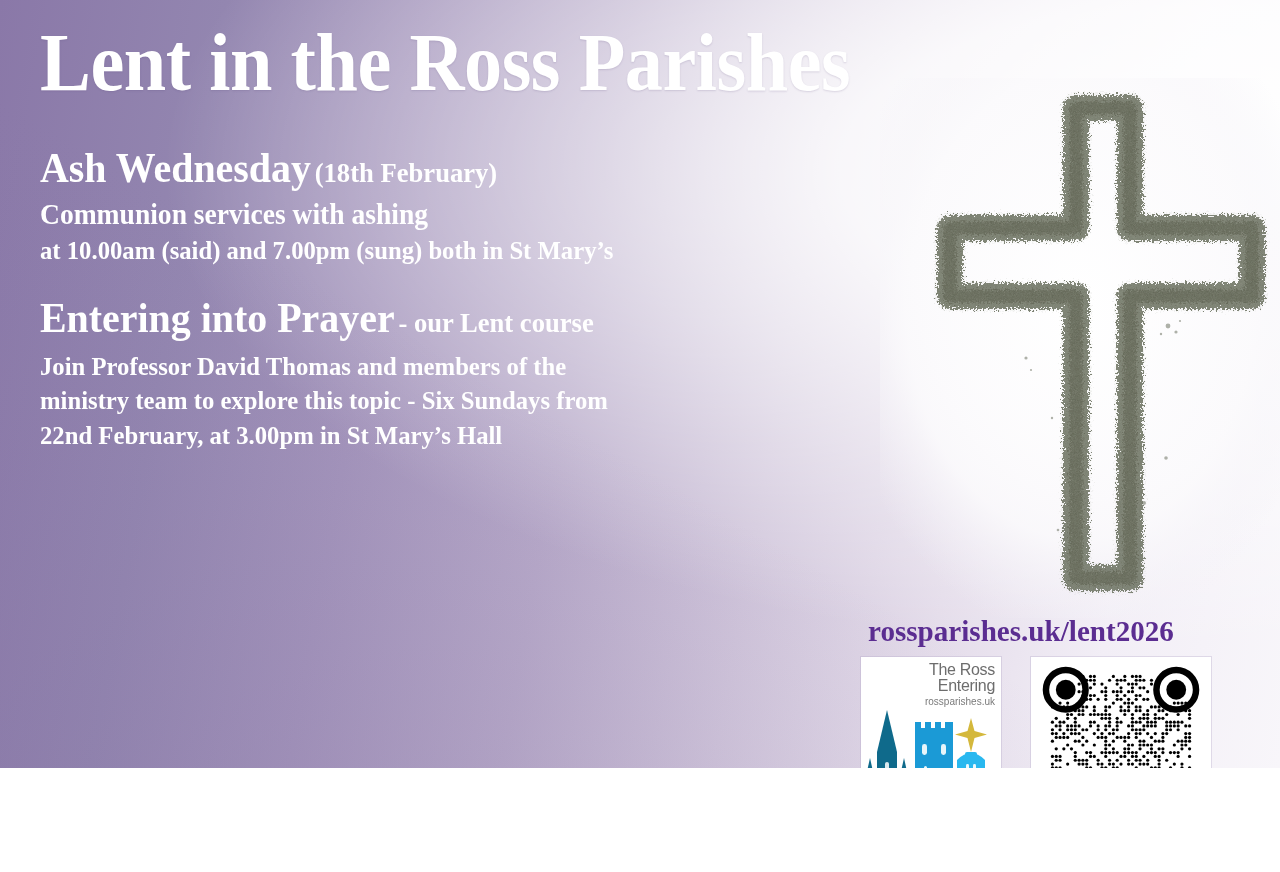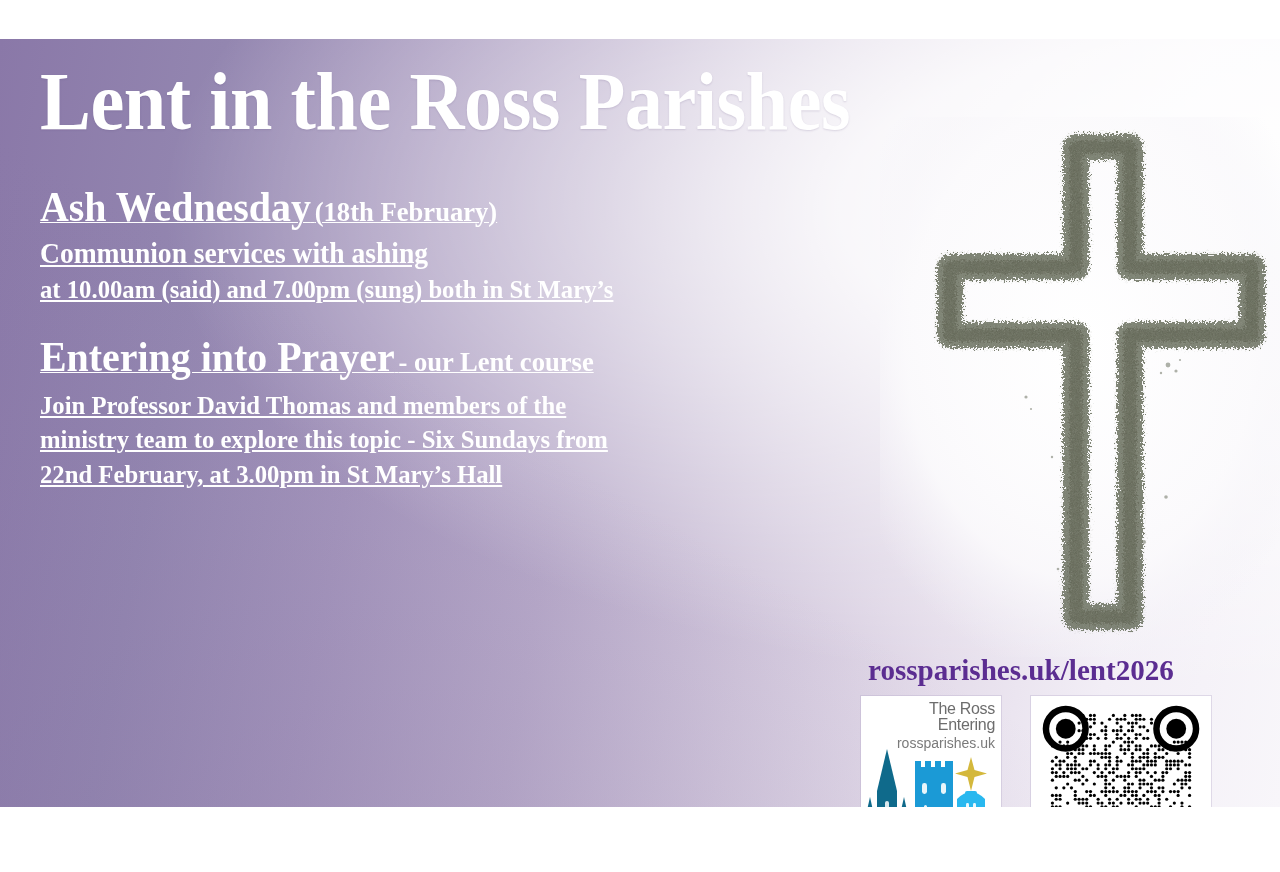--- a/index.html
+++ b/index.html
@@ -6,21 +6,20 @@
   body{
     width:1280px;height:872px;overflow:hidden;
     font-family:"Liberation Serif", serif;
     background:#ffffff;
   }
   #poster{
     position:relative;width:1280px;height:768px;overflow:hidden;
     background:
       radial-gradient(120% 95% at 92% 22%, rgba(255,255,255,0.97) 0%, rgba(255,255,255,0.86) 22%, rgba(255,255,255,0.40) 45%, rgba(255,255,255,0.0) 66%),
       linear-gradient(100deg, #8a78a8 0%, #9386b0 16%, #a394bb 30%, #b6a8c8 45%, #cfc4da 60%, #e4dcea 74%, #f2eef6 86%, #f8f6fa 100%);
-    margin-top: 39px;
   }
   
   #poster:before{
     content:"";position:absolute;inset:0;
     background:linear-gradient(210deg, rgba(255,255,255,0) 55%, rgba(128,110,160,0.20) 100%);
     pointer-events:none;
   }
 
   
   .cross-photo{
@@ -31,21 +30,21 @@
 
   .poster-title{
     position:absolute;left:40px;top:22px;
     font-family:"Liberation Serif", serif;
     font-weight:700;font-size:82px;line-height:1.0;color:#ffffff;
     letter-spacing:-0.5px;
     transform:scaleX(0.93);transform-origin:left center;
     text-shadow:0 1px 2px rgba(90,70,120,0.18);
   }
 
-  .section{position:absolute;left:40px;color:#ffffff;text-decoration:underline;}
+  .section{position:absolute;left:40px;color:#ffffff;}
   .sec-head{
     font-family:"Liberation Serif", serif;font-weight:700;color:#fff;
     line-height:1.05;white-space:nowrap;
     transform:scaleX(0.95);transform-origin:left center;
   }
   .sec-head .big{font-size:42px;}
   .sec-head .small{font-size:28px;font-weight:700;}
   .sec-line{
     font-family:"Liberation Serif", serif;font-weight:700;color:#fff;
     white-space:nowrap;transform:scaleX(0.95);transform-origin:left center;
@@ -76,21 +75,21 @@
     background:#ffffff;box-shadow:0 0 0 1px rgba(180,170,200,0.35);
     overflow:hidden;
   }
   .logo-inner{position:relative;width:100%;height:100%;}
   .logo-text{
     position:absolute;right:6px;top:5px;text-align:right;
     font-family:"Liberation Sans", sans-serif;color:#6d6d6d;
     line-height:1.03;
   }
   .logo-text .l1,.logo-text .l2{font-size:16px;font-weight:400;display:block;letter-spacing:-0.3px;}
-  .logo-text .l3{font-size:14px;display:block;margin-top:2px;color:#7a7a7a;}
+  .logo-text .l3{font-size:10px;display:block;margin-top:2px;color:#7a7a7a;}
   .logo-art{position:absolute;left:0;bottom:16px;width:100%;height:116px;}
   .logo-art svg{display:block;width:100%;height:100%;}
   .logo-banner{
     position:absolute;left:4px;right:4px;bottom:3px;height:13px;
     background:#c2b42e;display:flex;align-items:center;justify-content:center;
   }
   .logo-banner span{
     font-family:"Liberation Serif", serif;font-style:italic;
     font-size:6.5px;color:#ffffff;white-space:nowrap;letter-spacing:0.1px;
     transform:scaleX(0.98);

